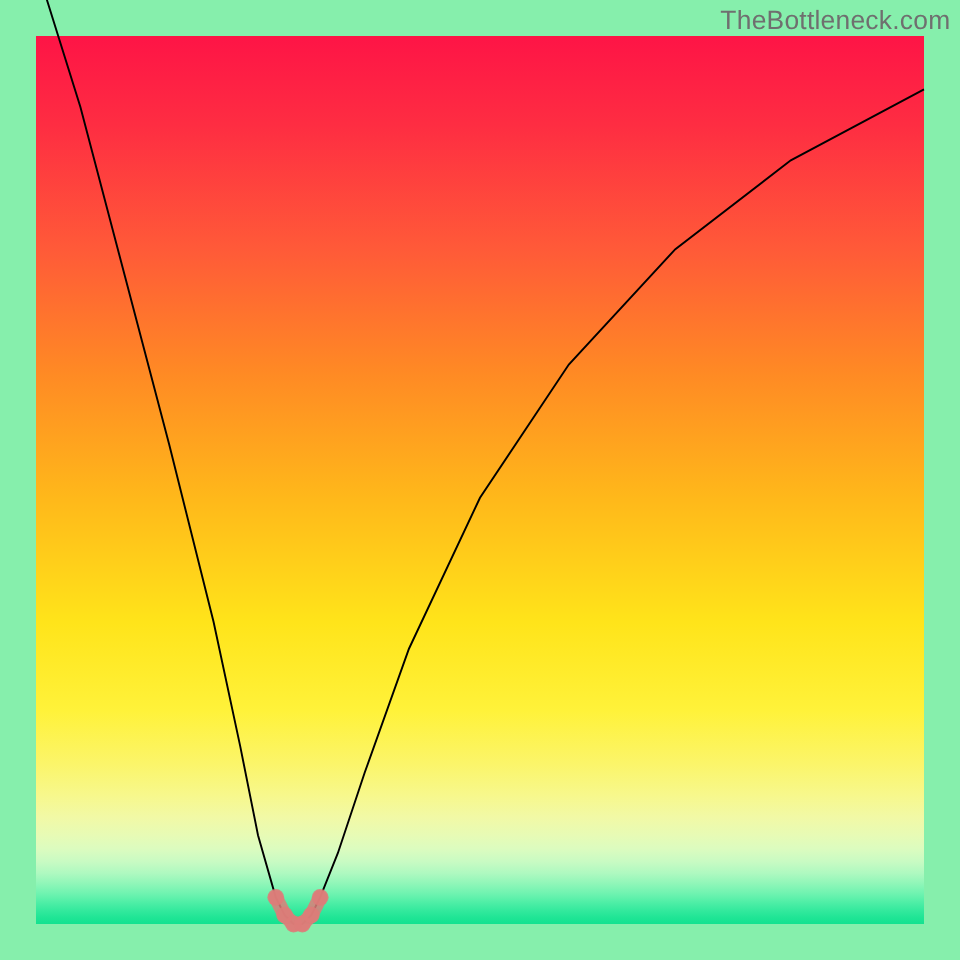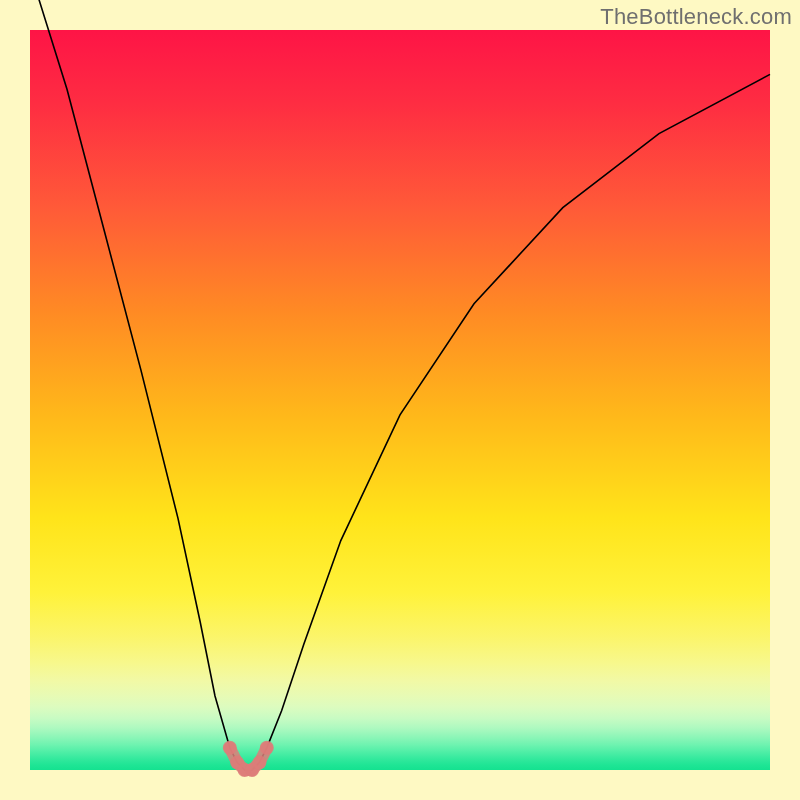--- a/index.html
+++ b/index.html
@@ -8,21 +8,21 @@
     width: 800px;
     height: 800px;
     background: #000;
     overflow: hidden;
     font-family: Arial, Helvetica, sans-serif;
   }
   .frame {
     position: relative;
     width: 800px;
     height: 800px;
-    background: #fef9c3;
+    background: #86efac;
   }
   .plot {
     position: absolute;
     left: 30px;
     top: 30px;
     width: 740px;
     height: 740px;
     
     background: linear-gradient(
       to bottom,

